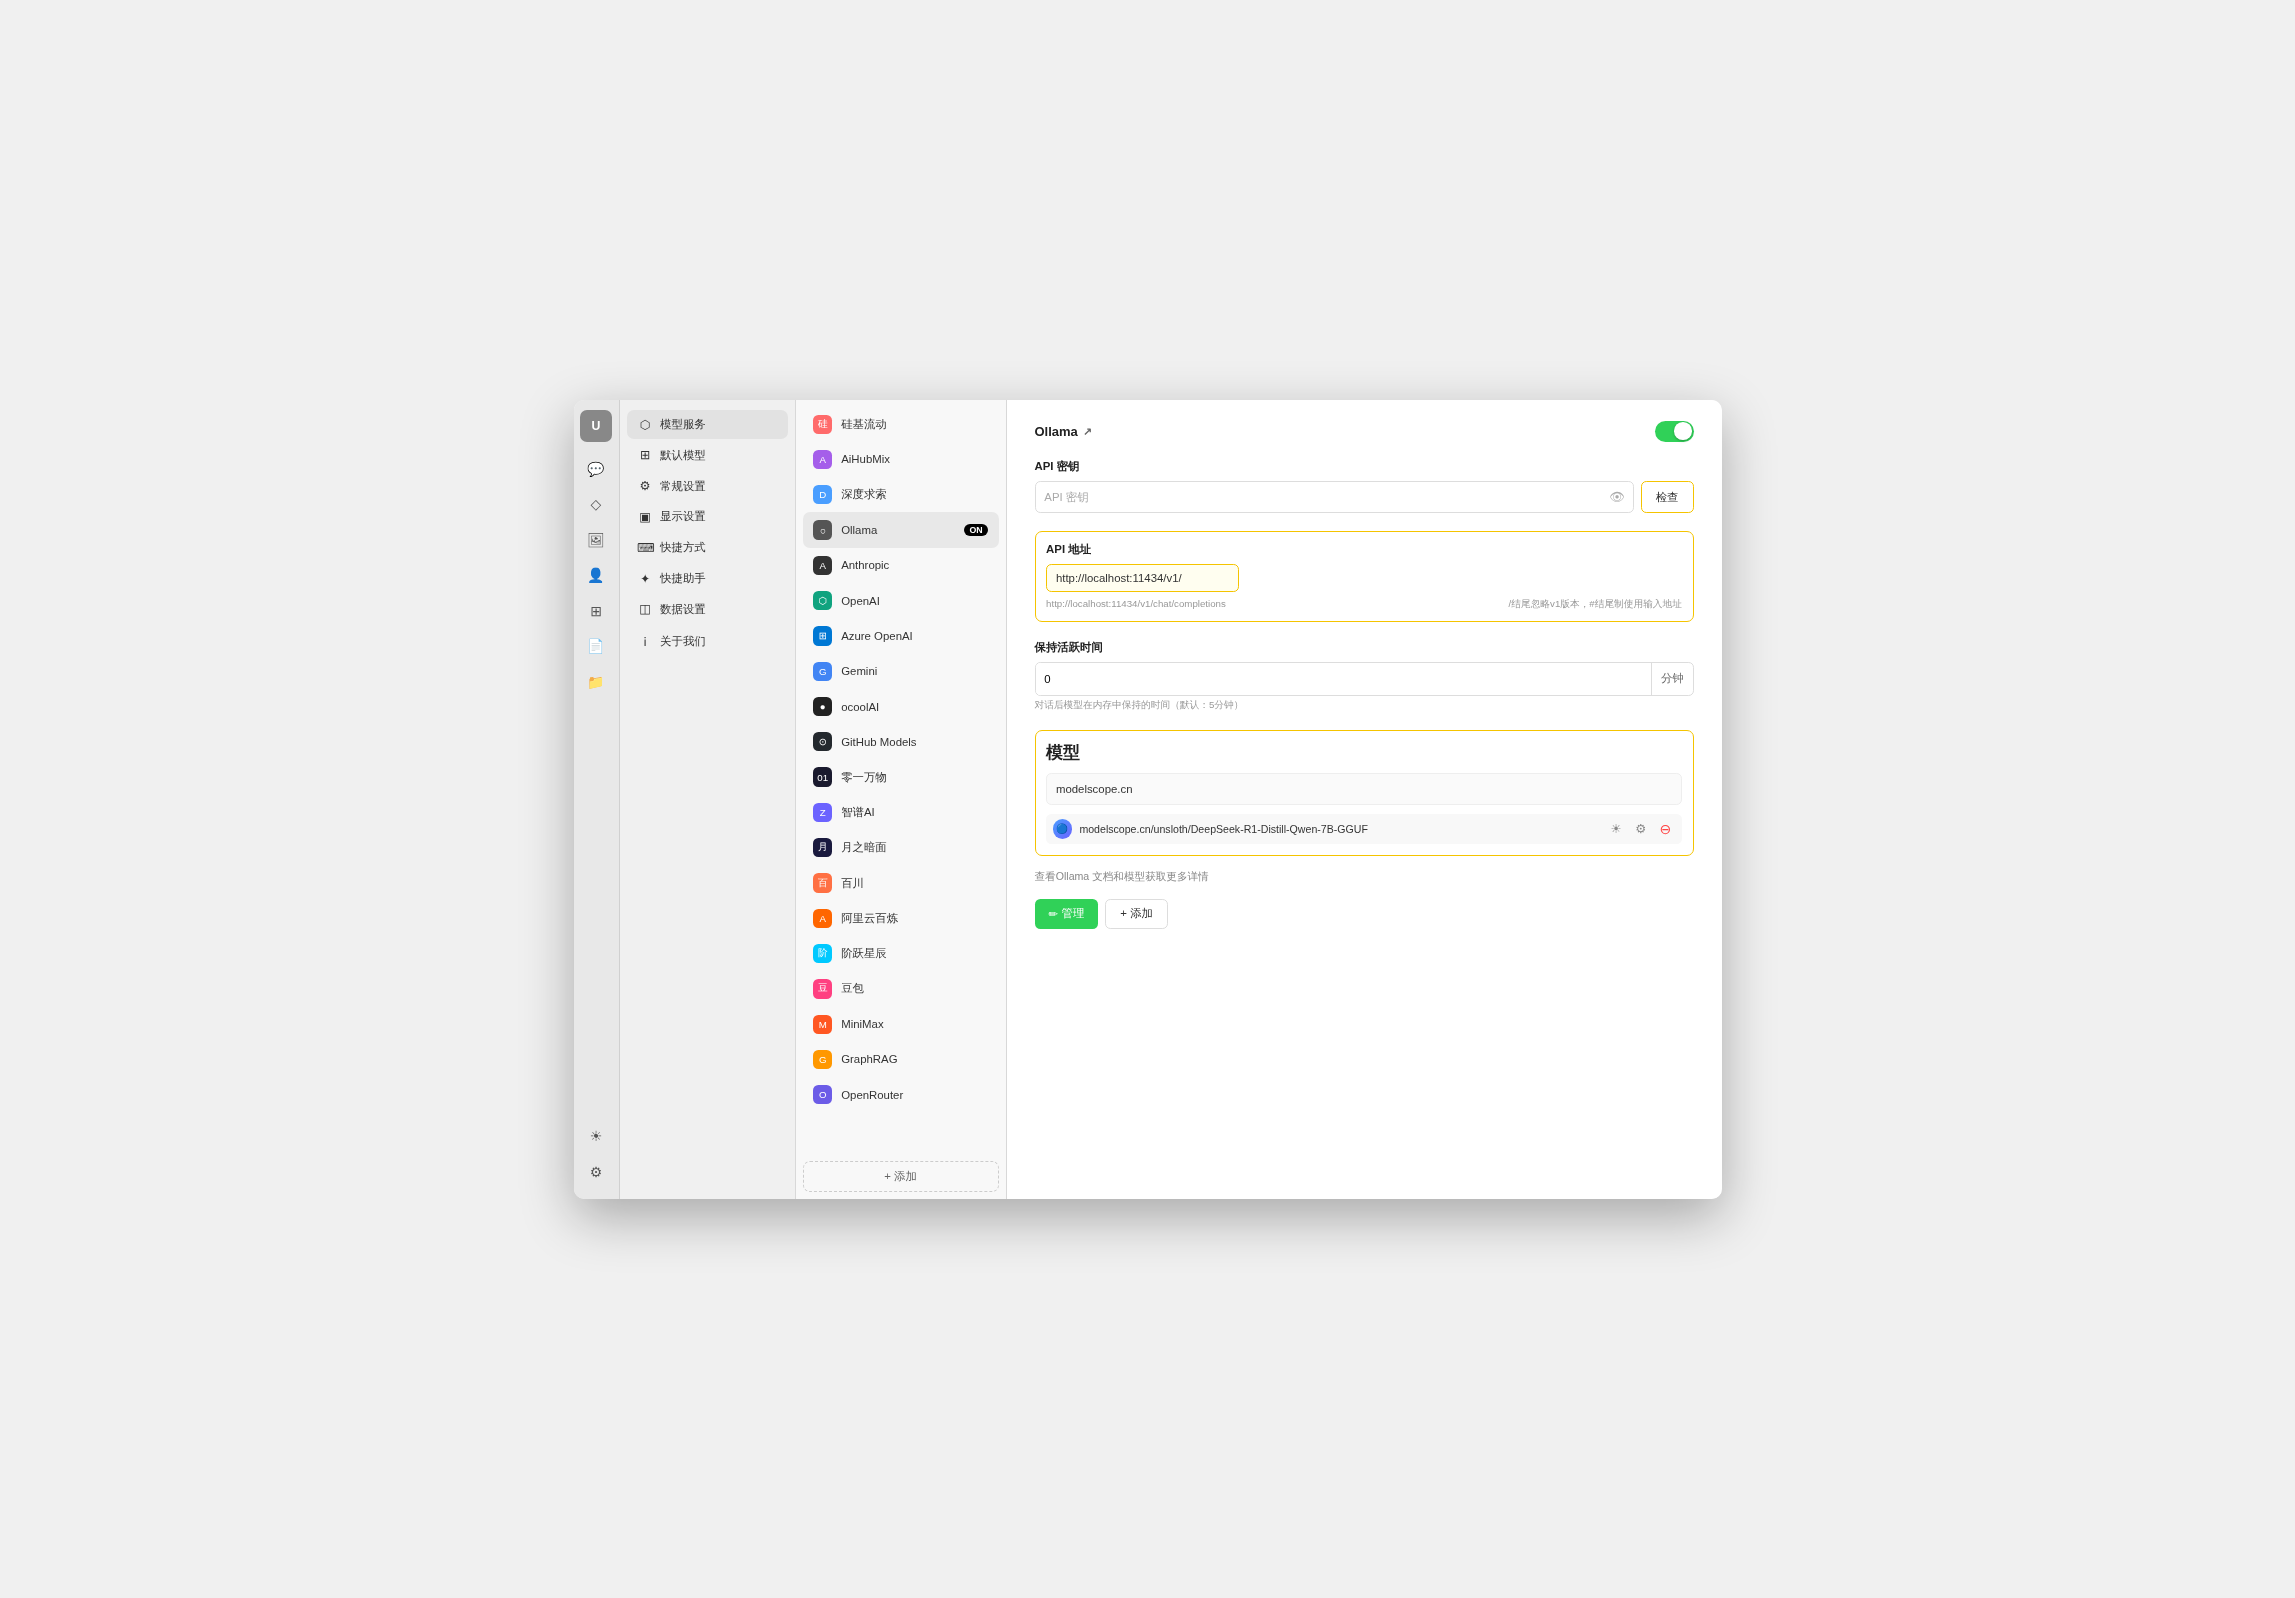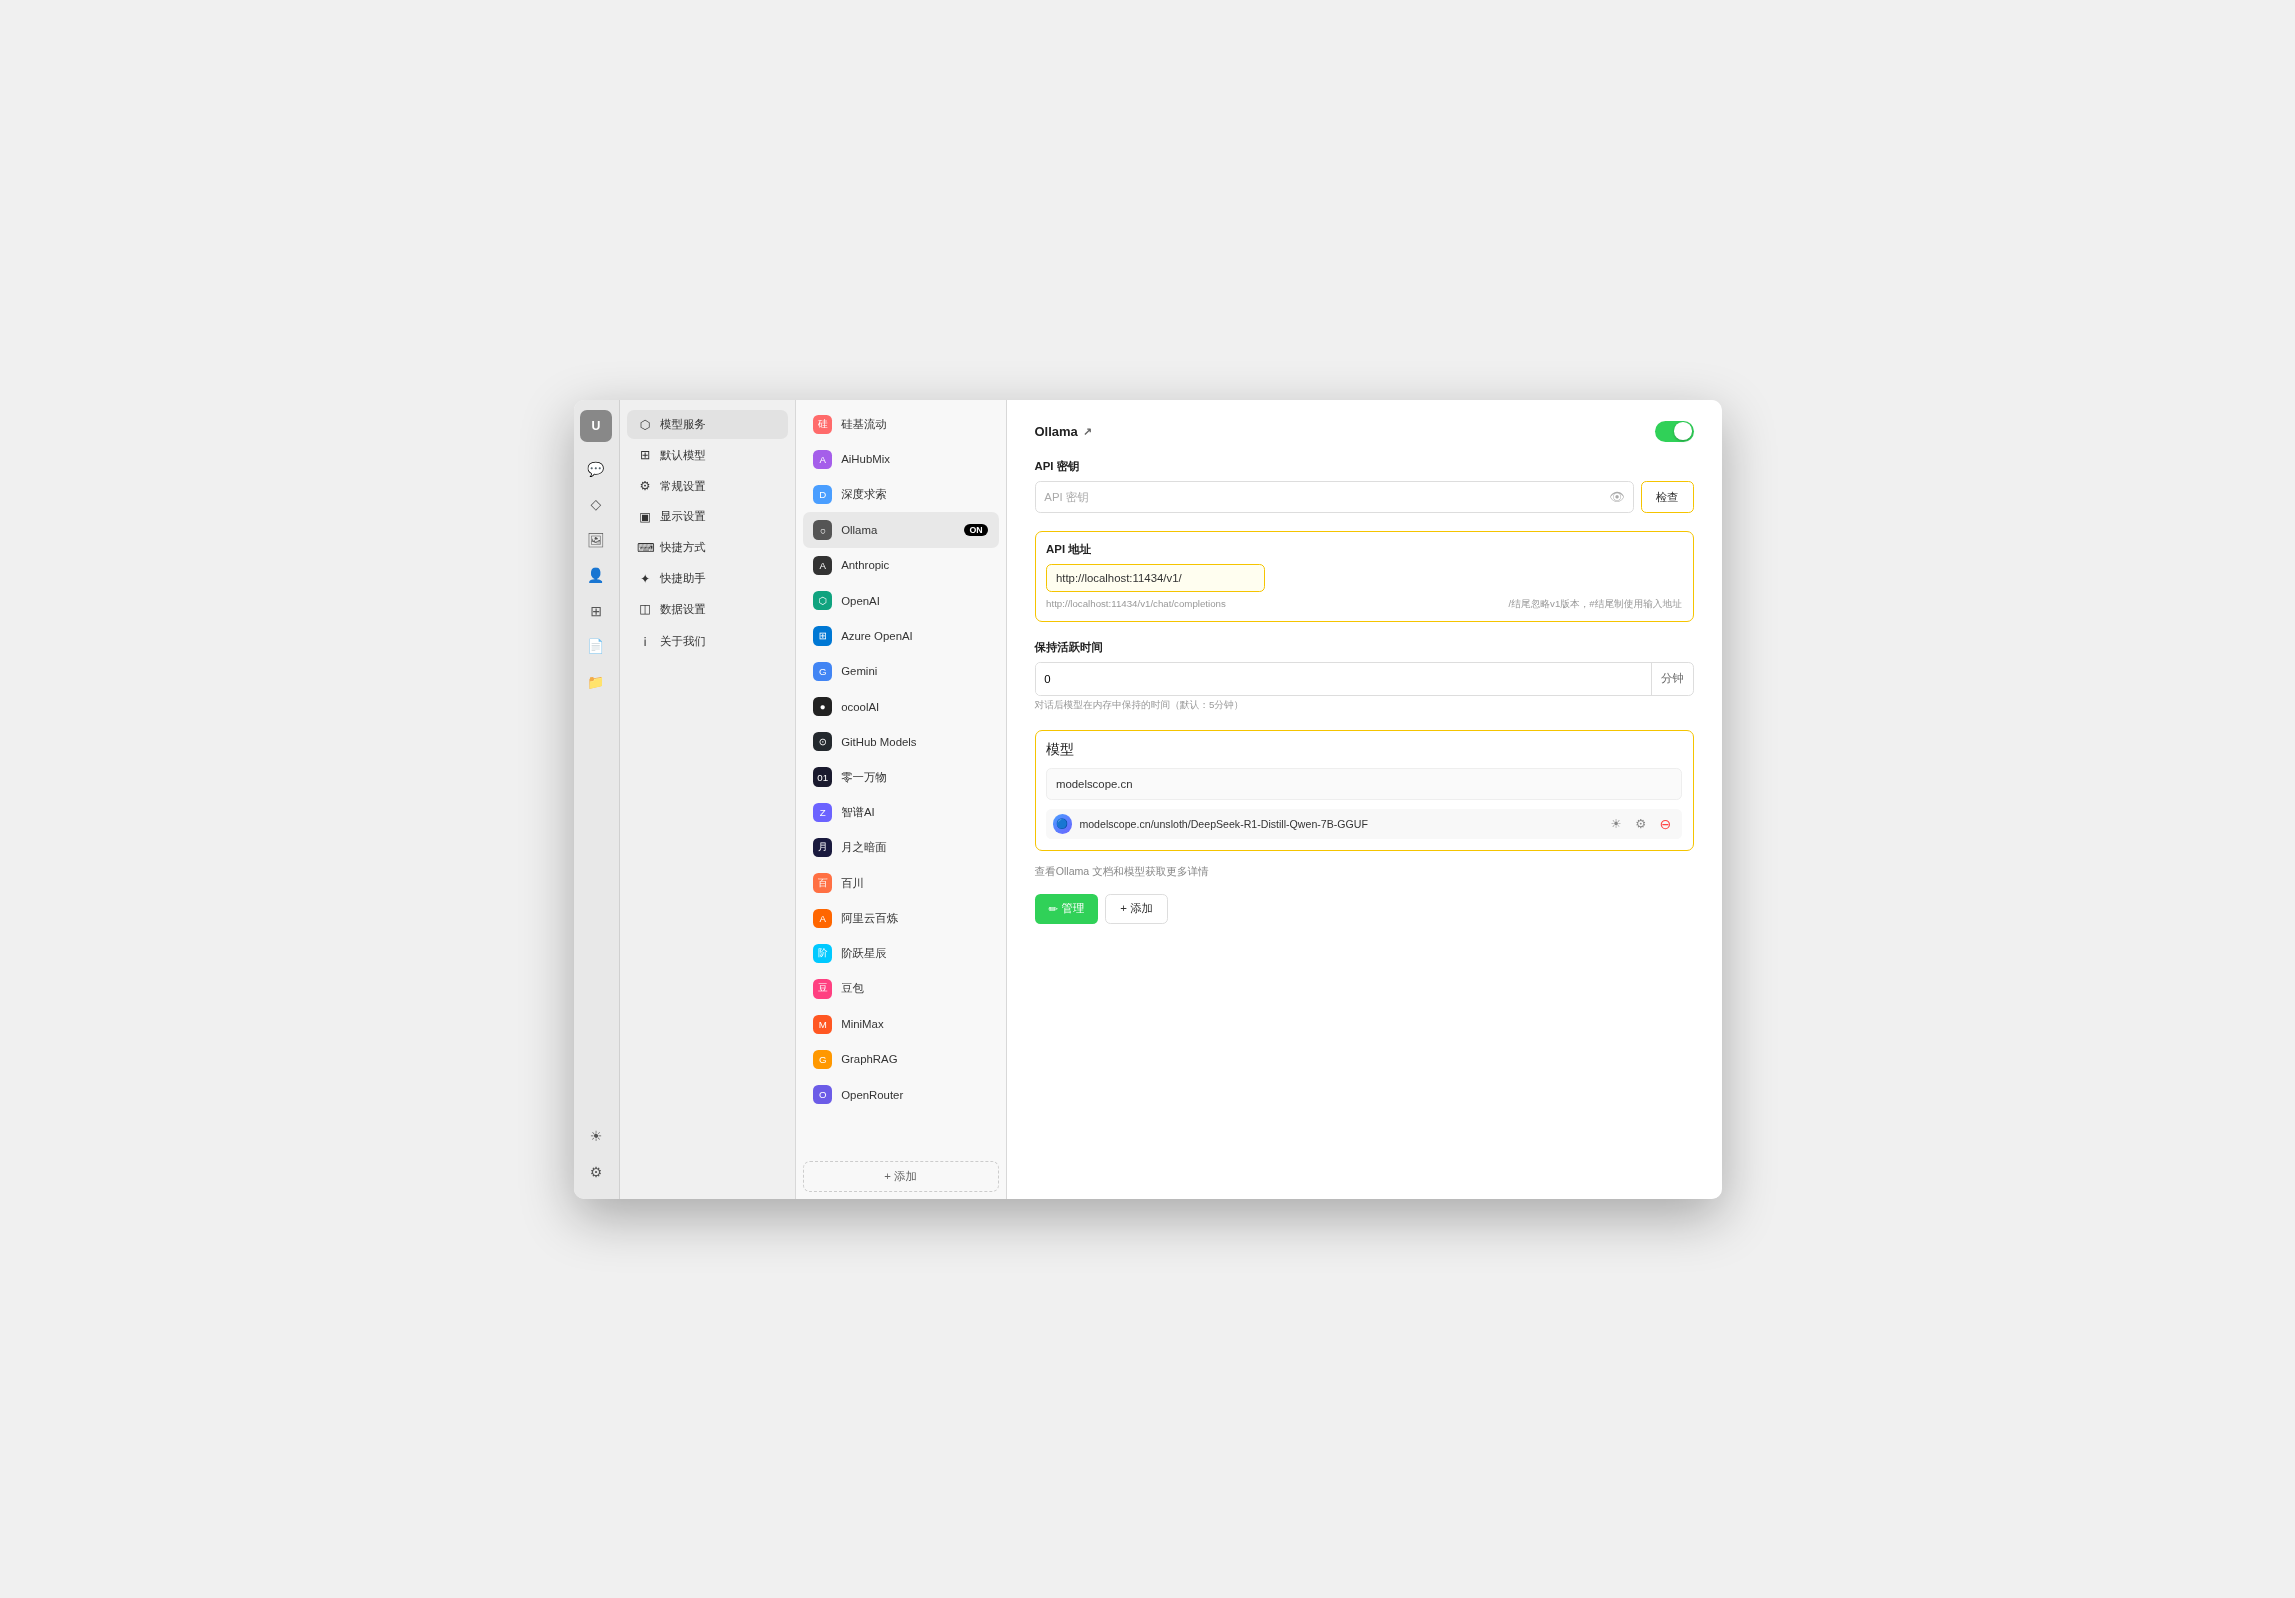--- a/index.html
+++ b/index.html
@@ -301,22 +301,22 @@
       color: #999;
       margin-top: 3.5px;
     }
     .model-section {
       border: 1.8px solid #f5c400;
       border-radius: 7px;
       padding: 10.6px;
       margin-bottom: 14px;
     }
     .model-section-label {
-      font-size: 14px;
-      font-weight: 400;
+      font-size: 17px;
+      font-weight: 700;
       color: #222;
       margin-bottom: 8.8px;
     }
     .model-name-input {
       width: 100%;
       height: 32px;
       border: 0.9px solid #eee;
       border-radius: 5.3px;
       padding: 0 8.8px;
       font-size: 11.4px;
@@ -595,21 +595,21 @@
           <div class="input-with-eye">
             <input type="password" class="text-input" placeholder="API 密钥" style="">
             <span class="eye-icon">👁</span>
           </div>
           <button class="check-btn">检查</button>
         </div>
       </div>
 
       <div class="highlighted-field">
         <div class="highlighted-field-label">API 地址</div>
-        <input type="text" class="api-url-input" style="width: 219px;" value="http://localhost:11434/v1/">
+        <input type="text" class="api-url-input" style="width: 193px;" value="http://localhost:11434/v1/">
         <div class="hint-text">
           <span>http://localhost:11434/v1/chat/completions</span>
           <span>/结尾忽略v1版本，#结尾制使用输入地址</span>
         </div>
       </div>
 
       <div class="field-section">
         <div class="field-label">保持活跃时间</div>
         <div class="number-input-row">
           <input type="number" class="number-input" value="0" style="">

